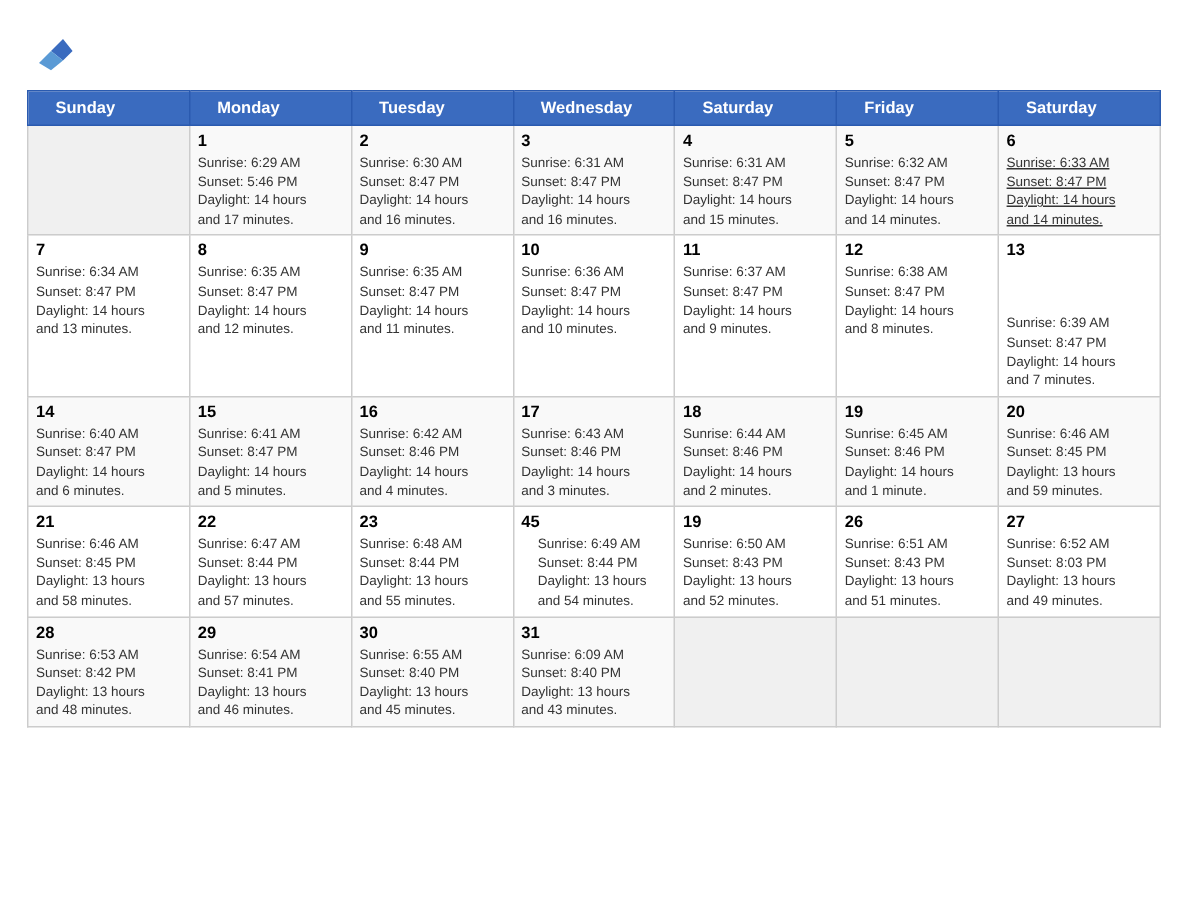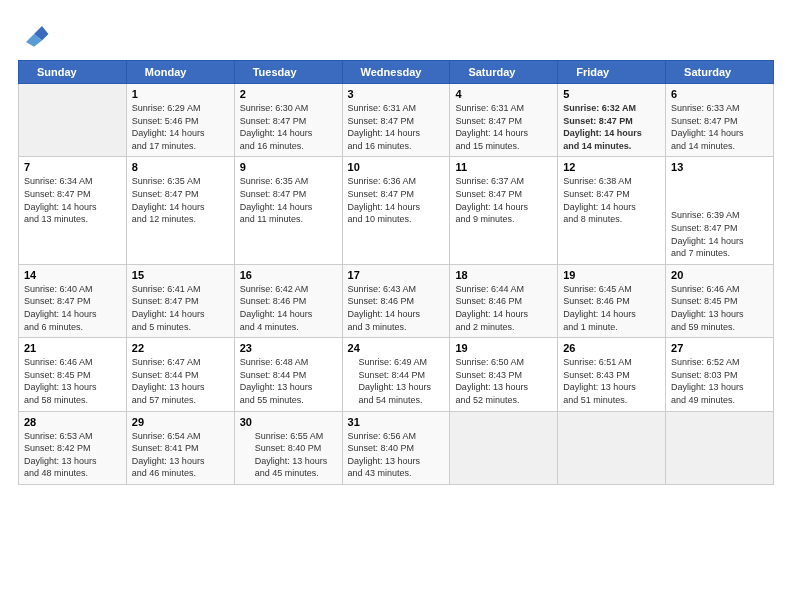--- a/index.html
+++ b/index.html
@@ -161,28 +161,28 @@
           </td>
           <td>
             <span class="day-number">4</span>
             <div class="day-info" style="white-space: pre-line;">Sunrise: 6:31 AM
 Sunset: 8:47 PM
 Daylight: 14 hours
 and 15 minutes.</div>
           </td>
           <td>
             <span class="day-number">5</span>
-            <div class="day-info" style="white-space: pre-line; font-weight: bold;">Sunrise: 6:32 AM
+            <div class="day-info" style="white-space: pre-line;">Sunrise: 6:32 AM
 Sunset: 8:47 PM
 Daylight: 14 hours
 and 14 minutes.</div>
           </td>
           <td>
             <span class="day-number">6</span>
-            <div class="day-info" style="white-space: pre-line;">Sunrise: 6:33 AM
+            <div class="day-info" style="white-space: pre-line; text-decoration: underline;">Sunrise: 6:33 AM
 Sunset: 8:47 PM
 Daylight: 14 hours
 and 14 minutes.</div>
           </td>
         </tr>
         <tr>
           <td>
             <span class="day-number">7</span>
             <div class="day-info" style="white-space: pre-line;">Sunrise: 6:34 AM
 Sunset: 8:47 PM
@@ -299,21 +299,21 @@
 and 57 minutes.</div>
           </td>
           <td>
             <span class="day-number">23</span>
             <div class="day-info" style="white-space: pre-line;">Sunrise: 6:48 AM
 Sunset: 8:44 PM
 Daylight: 13 hours
 and 55 minutes.</div>
           </td>
           <td>
-            <span class="day-number">24</span>
+            <span class="day-number">45</span>
             <div class="day-info" style="white-space: pre-line; margin-left: 11px;">Sunrise: 6:49 AM
 Sunset: 8:44 PM
 Daylight: 13 hours
 and 54 minutes.</div>
           </td>
           <td>
             <span class="day-number">19</span>
             <div class="day-info" style="white-space: pre-line;">Sunrise: 6:50 AM
 Sunset: 8:43 PM
 Daylight: 13 hours
@@ -344,28 +344,28 @@
           </td>
           <td>
             <span class="day-number">29</span>
             <div class="day-info" style="white-space: pre-line;">Sunrise: 6:54 AM
 Sunset: 8:41 PM
 Daylight: 13 hours
 and 46 minutes.</div>
           </td>
           <td>
             <span class="day-number">30</span>
-            <div class="day-info" style="white-space: pre-line; margin-left: 15px;">Sunrise: 6:55 AM
+            <div class="day-info" style="white-space: pre-line;">Sunrise: 6:55 AM
 Sunset: 8:40 PM
 Daylight: 13 hours
 and 45 minutes.</div>
           </td>
           <td>
             <span class="day-number">31</span>
-            <div class="day-info" style="white-space: pre-line;">Sunrise: 6:56 AM
+            <div class="day-info" style="white-space: pre-line;">Sunrise: 6:09 AM
 Sunset: 8:40 PM
 Daylight: 13 hours
 and 43 minutes.</div>
           </td>
           <td class="empty-cell"></td>
           <td class="empty-cell"></td>
           <td class="empty-cell"></td>
         </tr>
       </tbody>
   </table>

